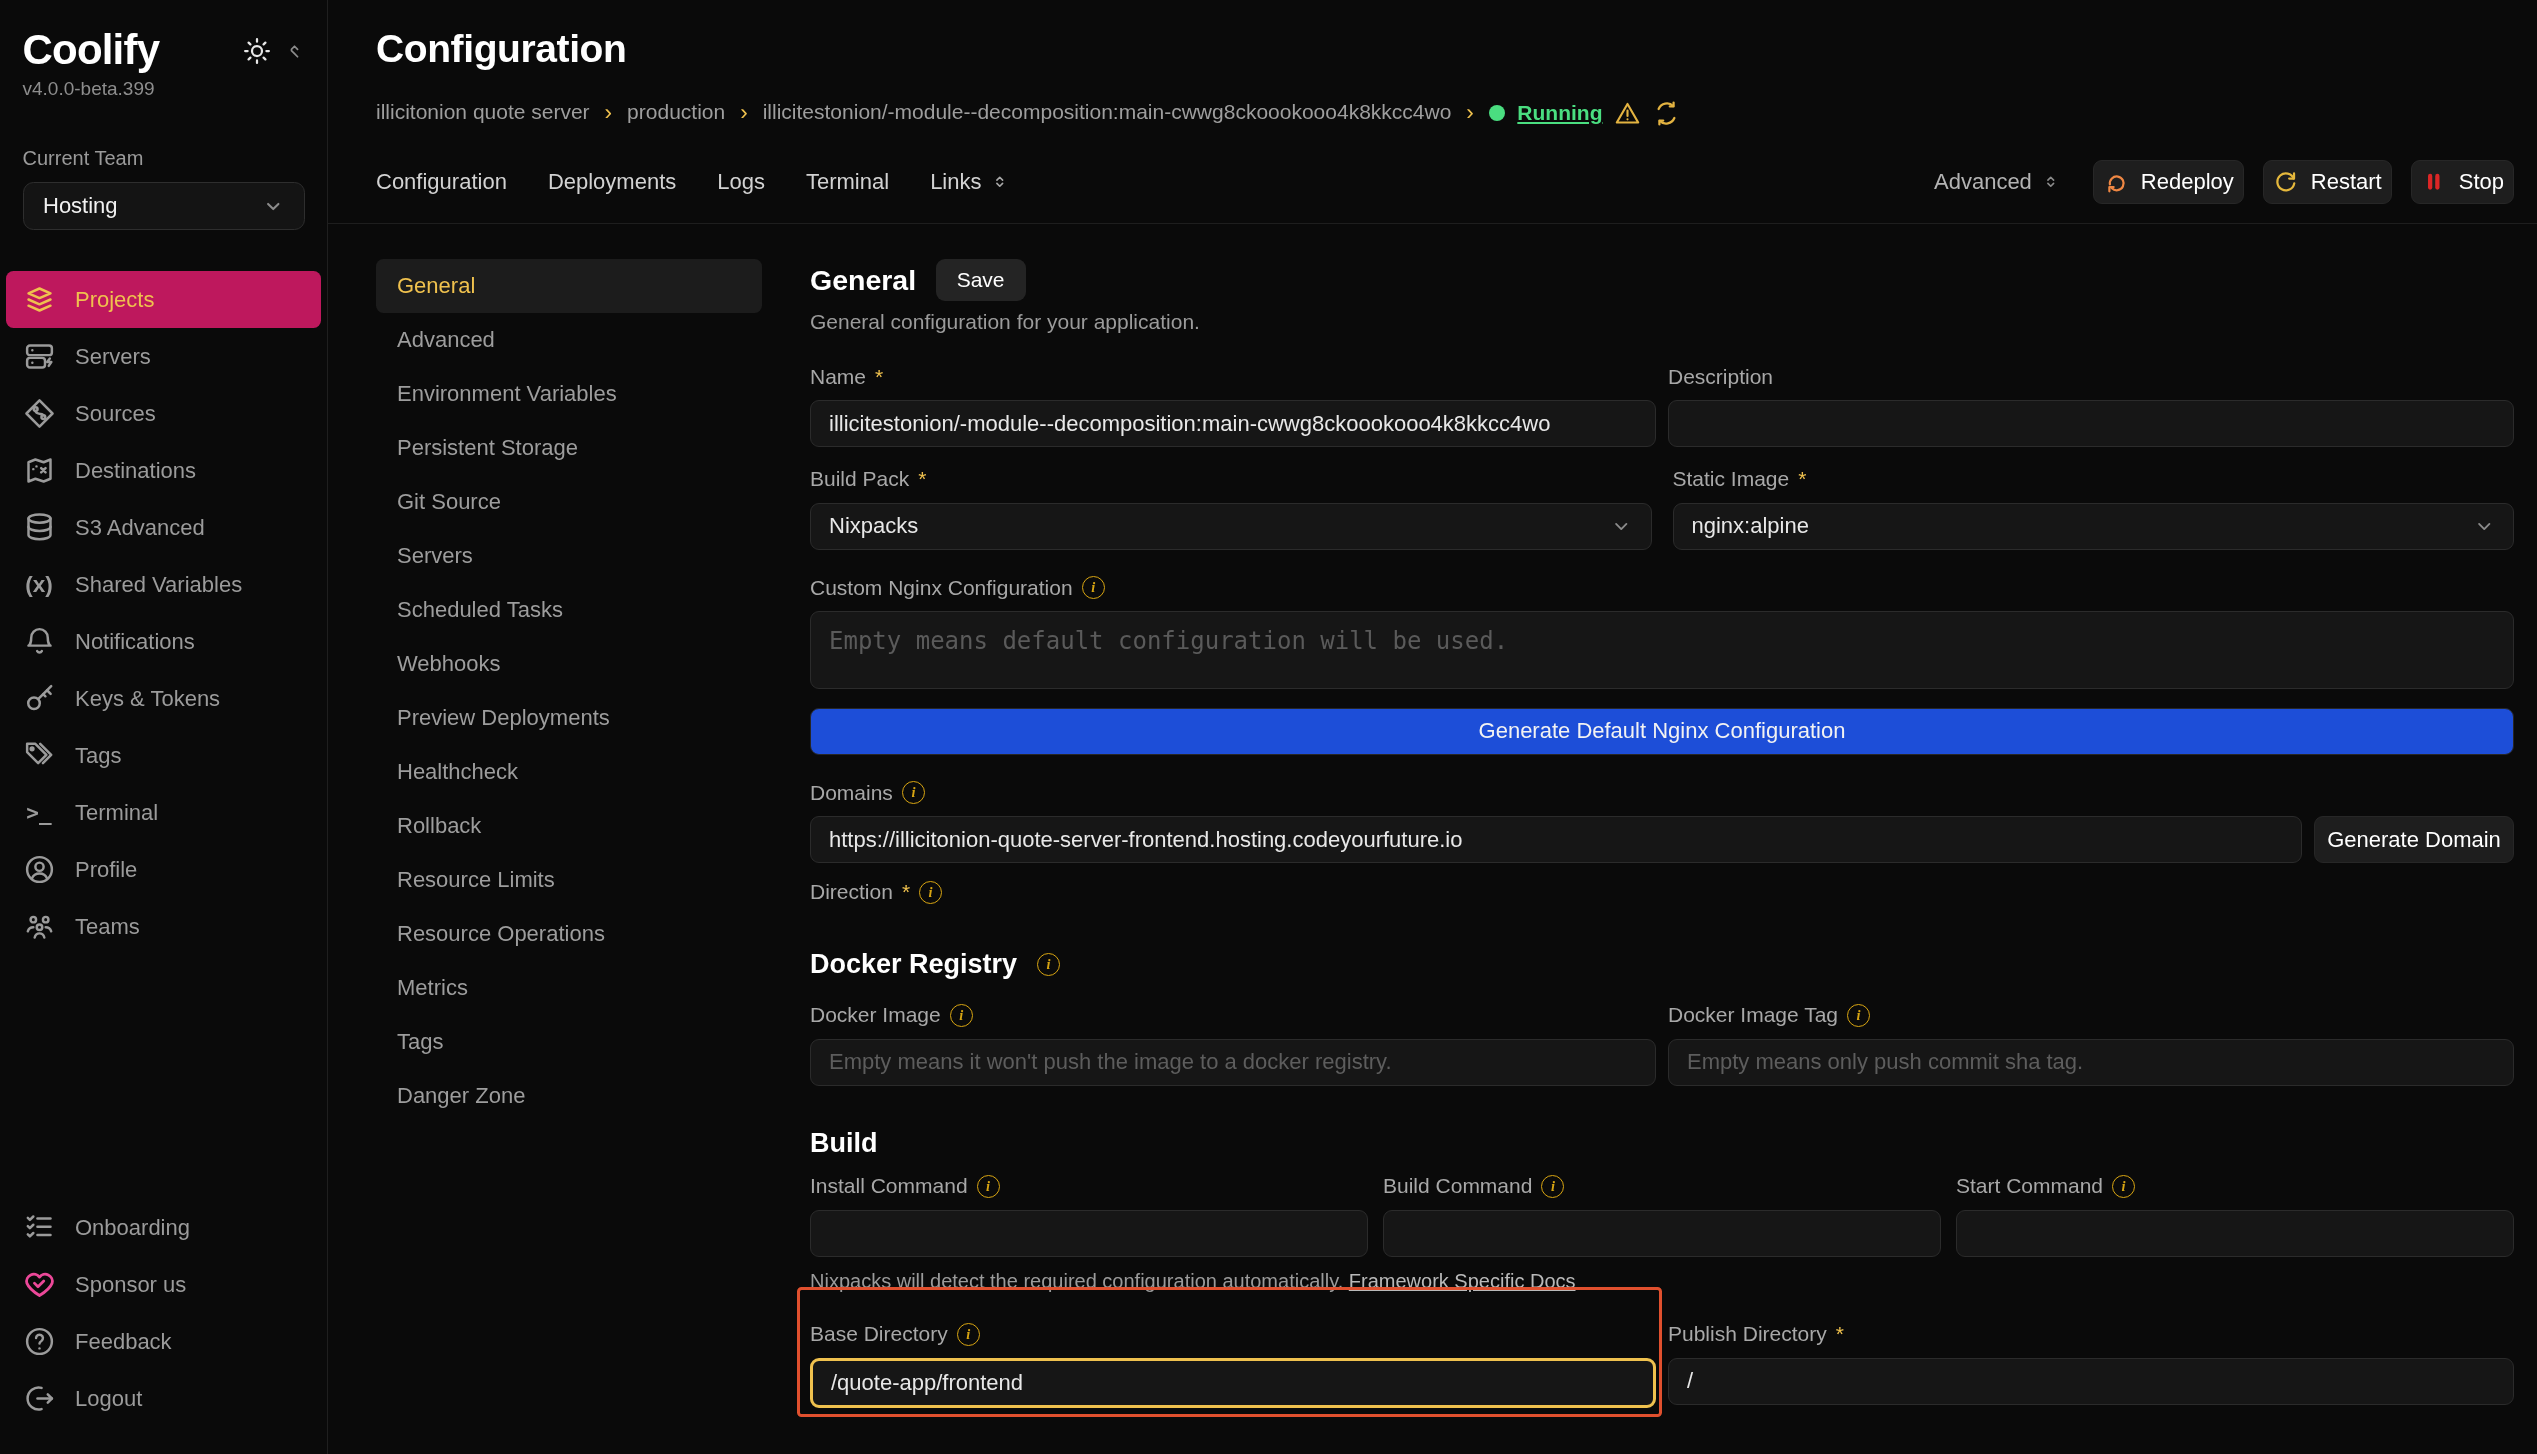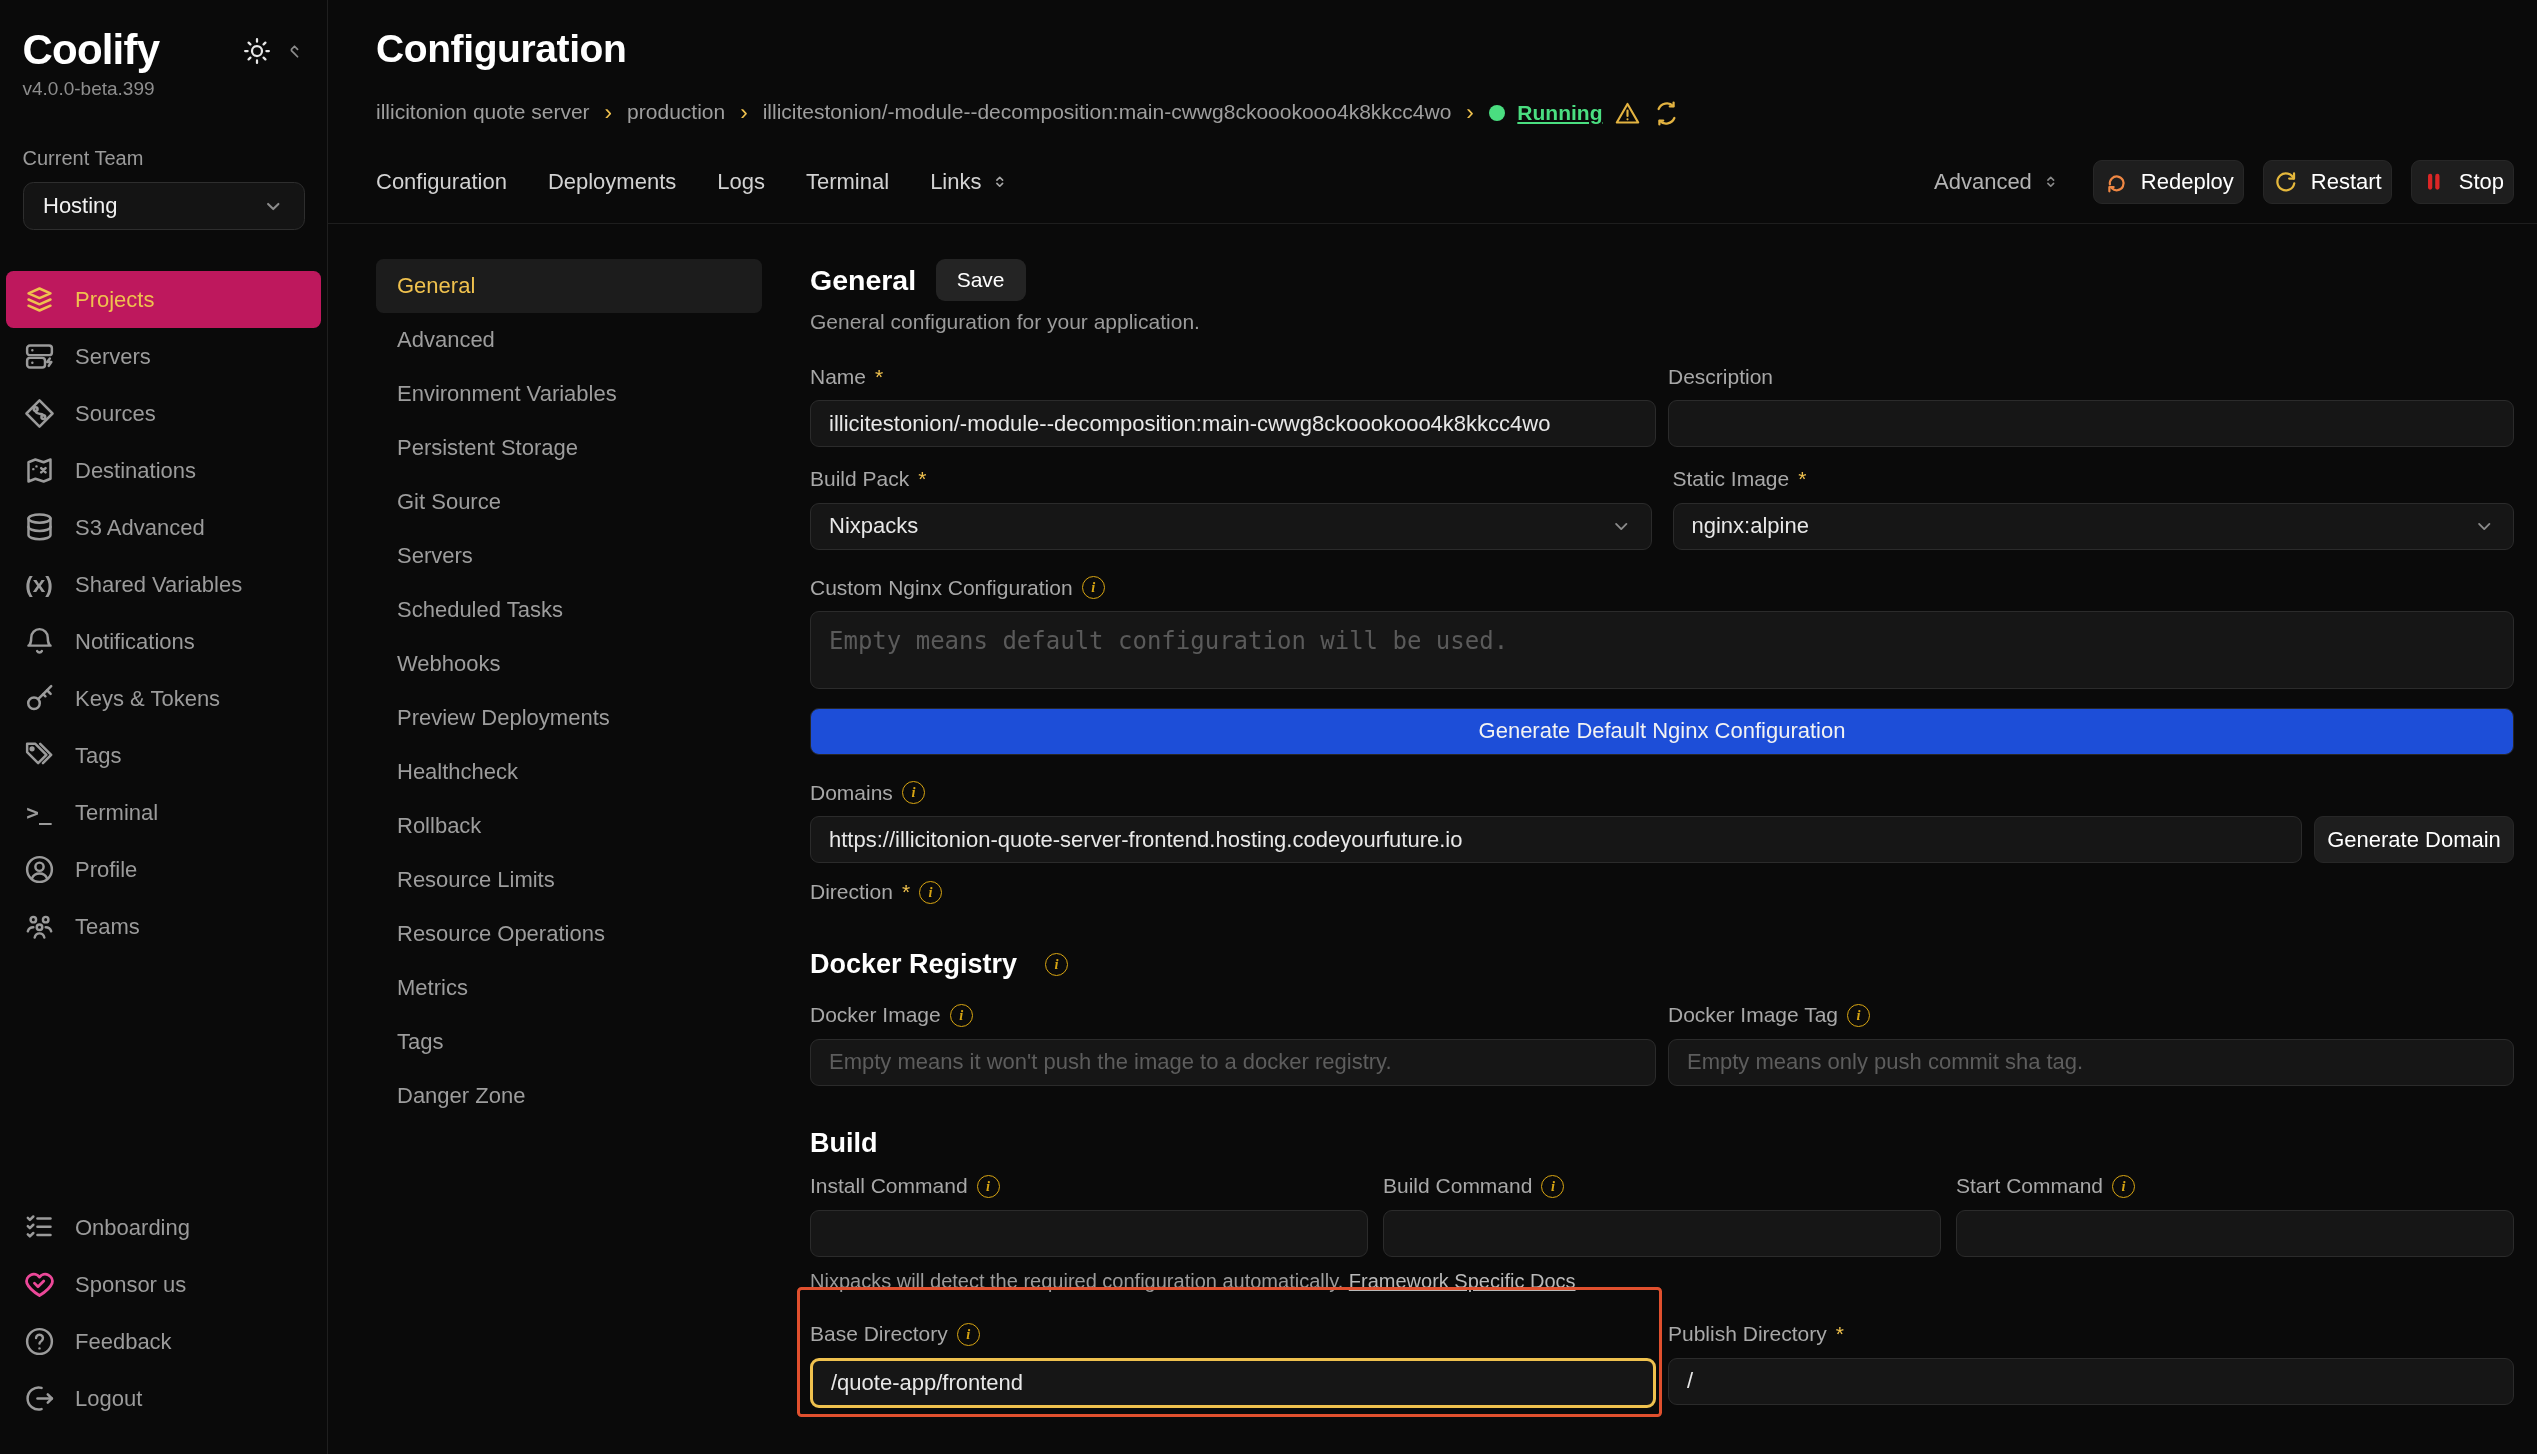--- a/index.html
+++ b/index.html
@@ -85,21 +85,21 @@
   textarea.nginx::placeholder { color:#5a5a5a; }
   .wide-btn { margin-top:13.5px; height:47px; width:100%; background:#1d4ed8; border:0.8px solid #262626;
     border-radius:9px; display:flex; align-items:center; justify-content:center;
     font-size:22px; color:#f2f2f2; cursor:pointer; }
 
   .row-btn { display:grid; grid-template-columns:1fr 200px; }
   .row-btn.domains { column-gap:12px; } .row-btn.direction { column-gap:28.5px; }
   .side-btn { height:47px; background:#1e1e1e; border:0.8px solid #272727; border-radius:9px;
     display:flex; align-items:center; justify-content:center; font-size:22px; color:#fff; cursor:pointer; }
 
-  .h2-row { display:flex; align-items:center; gap:28px; }
+  .h2-row { display:flex; align-items:center; gap:20px; }
   .h2 { font-size:27px; font-weight:700; }
   .note { margin-top:13.5px; color:#9b9b9b; font-size:20px; }
   .note a { color:#b9b9b9; text-decoration:underline; cursor:pointer; }
 
   .base-wrap { position:relative; }
   .annotation { position:absolute; top:-35px; left:-13.5px; right:-6px; bottom:-9px;
     border:3.8px solid #e0502e; border-radius:4.5px; pointer-events:none; z-index:5; }
   .input.base { border:3px solid #efc14e; height:50px; }
 </style>
 </head>

